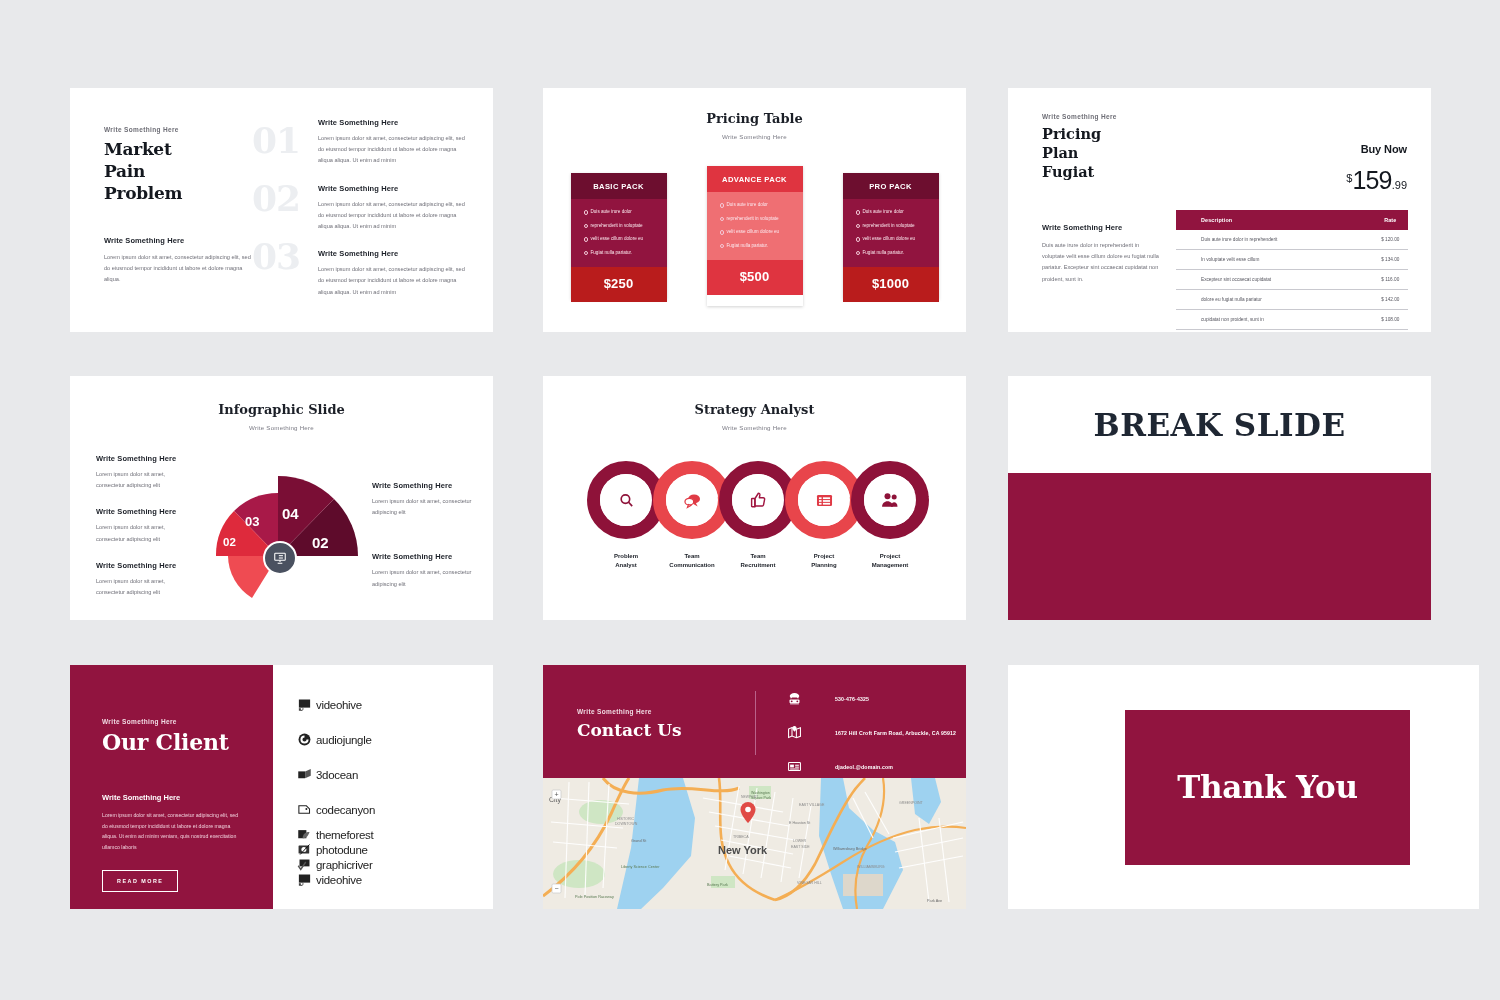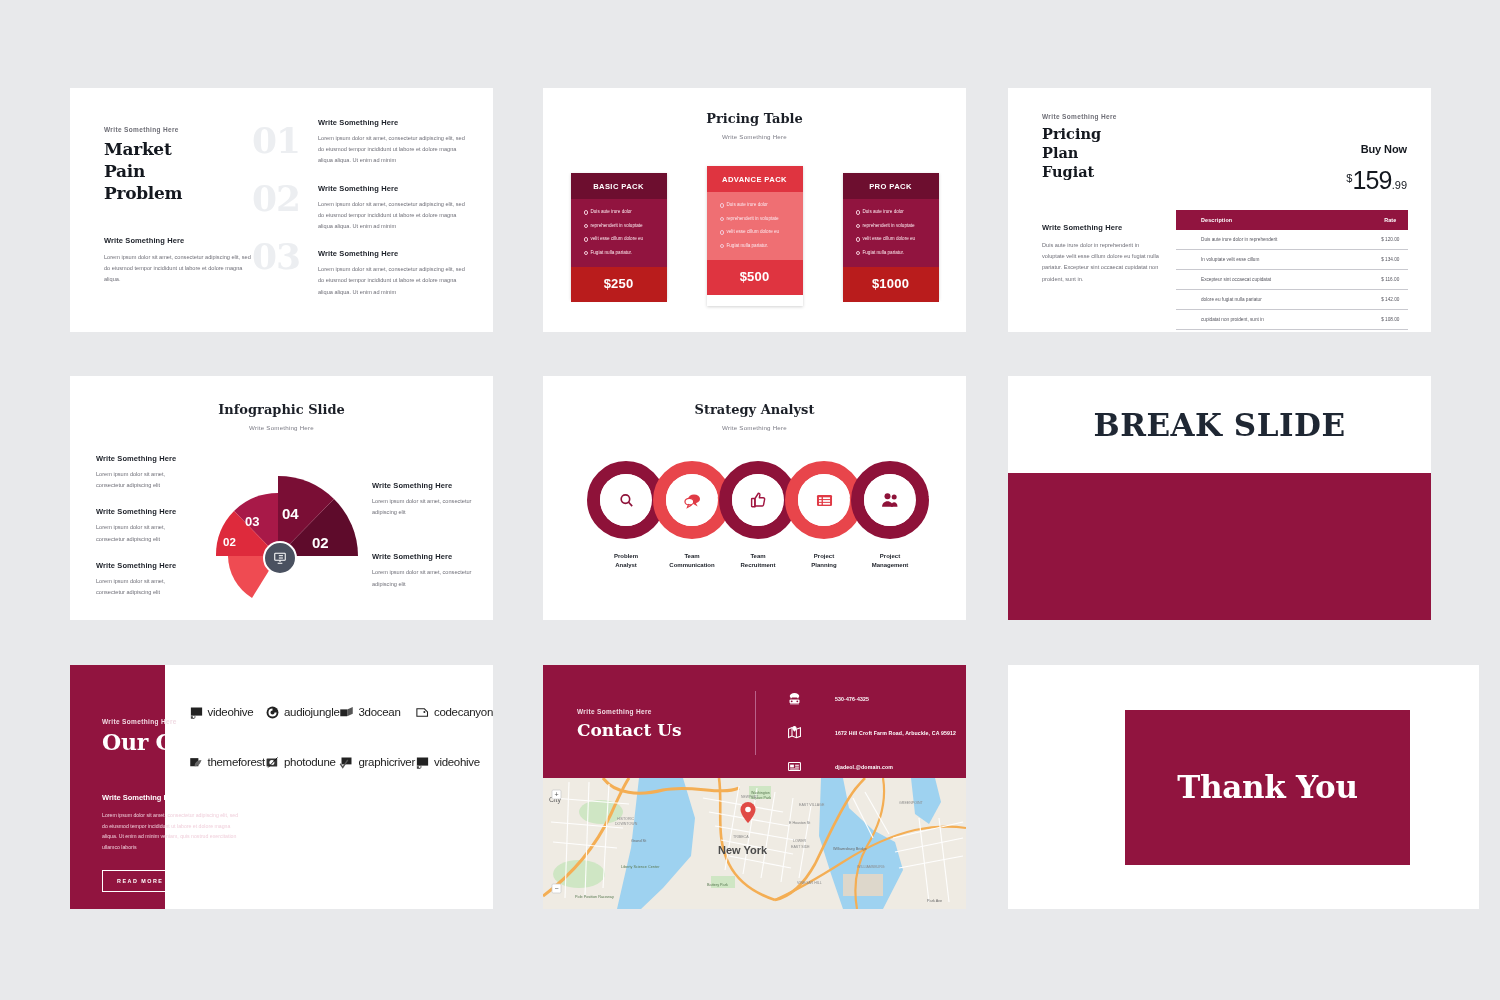--- a/index.html
+++ b/index.html
@@ -346,21 +346,21 @@
     font-size: 5.4px;
     font-weight: 700;
     letter-spacing: 1.5px;
     padding: 7px 14px;
     background: transparent;
     cursor: pointer;
   }
   #slide-client .right-pane {
     flex: 1;
     display: grid;
-    grid-template-columns: 1fr 1fr 1fr 1fr;
+    grid-template-columns: 1fr;
     grid-template-rows: repeat(4, 1fr);
     align-items: center;
     justify-items: start;
     padding: 22px 0 22px 24px;
     box-sizing: border-box;
   }
   #slide-client .logo-row {
     display: flex;
     align-items: center;
     gap: 4px;

